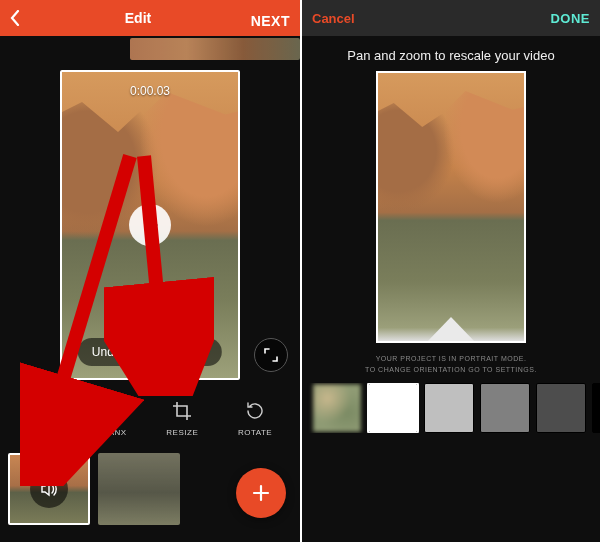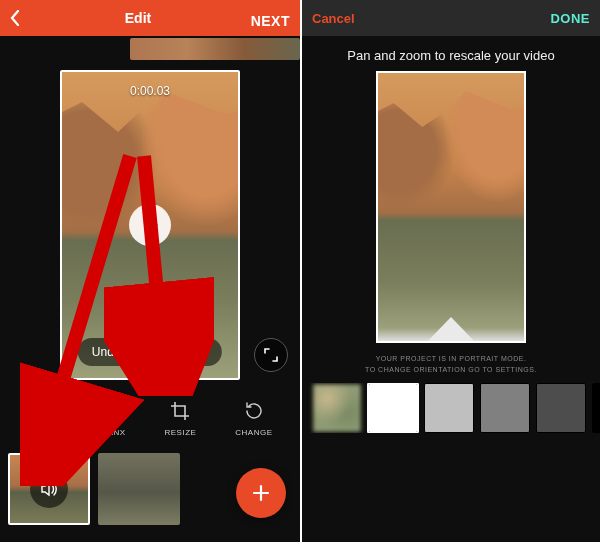--- a/index.html
+++ b/index.html
@@ -269,21 +269,21 @@
           </svg>
       </div>
       <div class="tool-label">RESIZE</div>
     </div>
     <div class="tool">
       <div class="icon">
         <svg width="22" height="22" viewBox="0 0 22 22">
             <path d="M4 11a7 7 0 1 0 2-5M4 3v4h4" stroke="#cfcfcf" stroke-width="1.4" fill="none" stroke-linecap="round"></path>
           </svg>
       </div>
-      <div class="tool-label">CHANGE</div>
+      <div class="tool-label">ROTATE</div>
     </div>
   </div>
 
   <div class="clip-tray">
     <div class="thumb primary">
       <div class="mute">
         <svg width="18" height="18" viewBox="0 0 18 18">
             <path d="M2 6v6h3l4 3V3L5 6zM12 5c2 2 2 6 0 8M14 3c3 3 3 9 0 12" stroke="#fff" stroke-width="1.4" fill="none" stroke-linecap="round"></path>
           </svg>
       </div>

